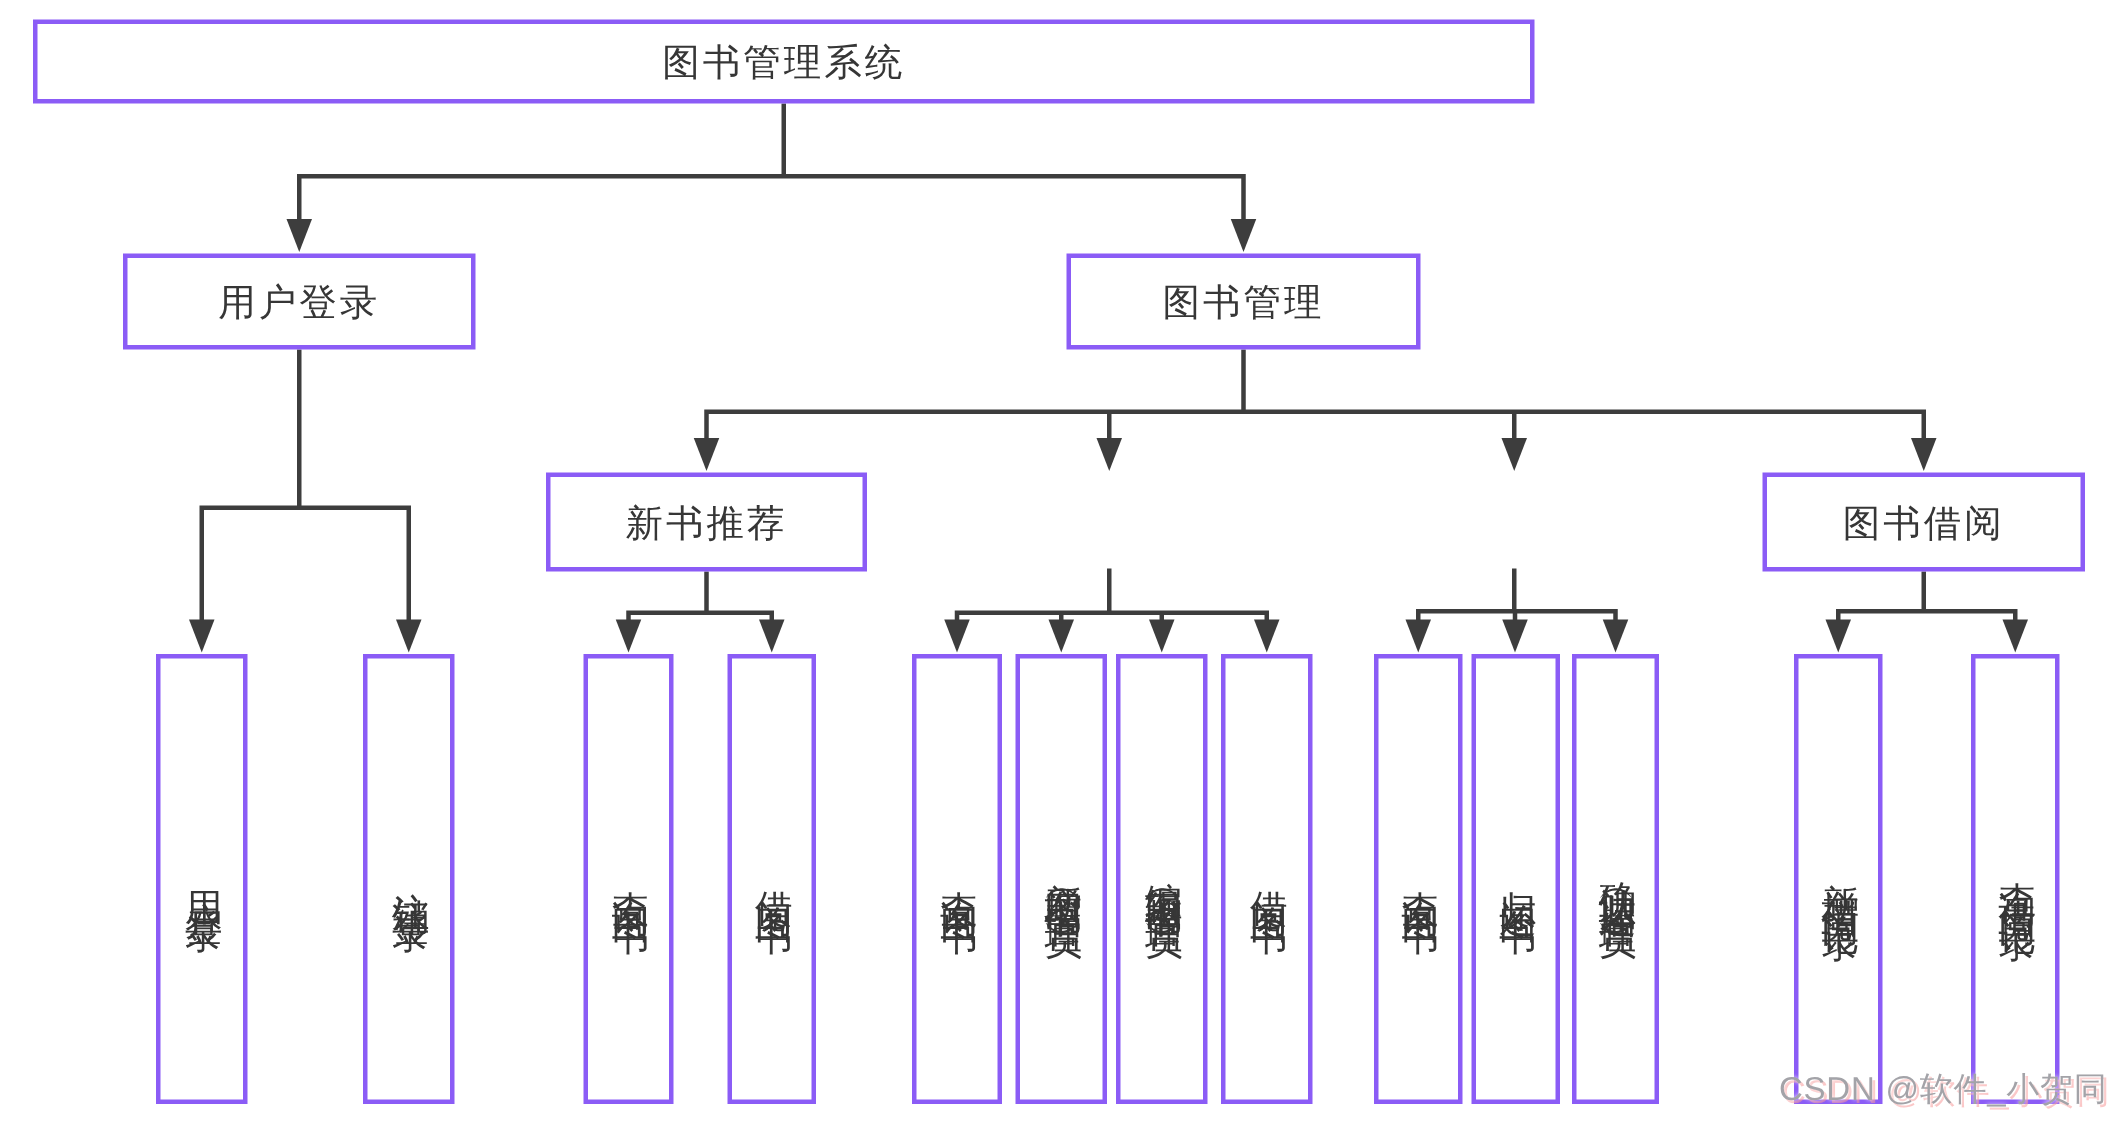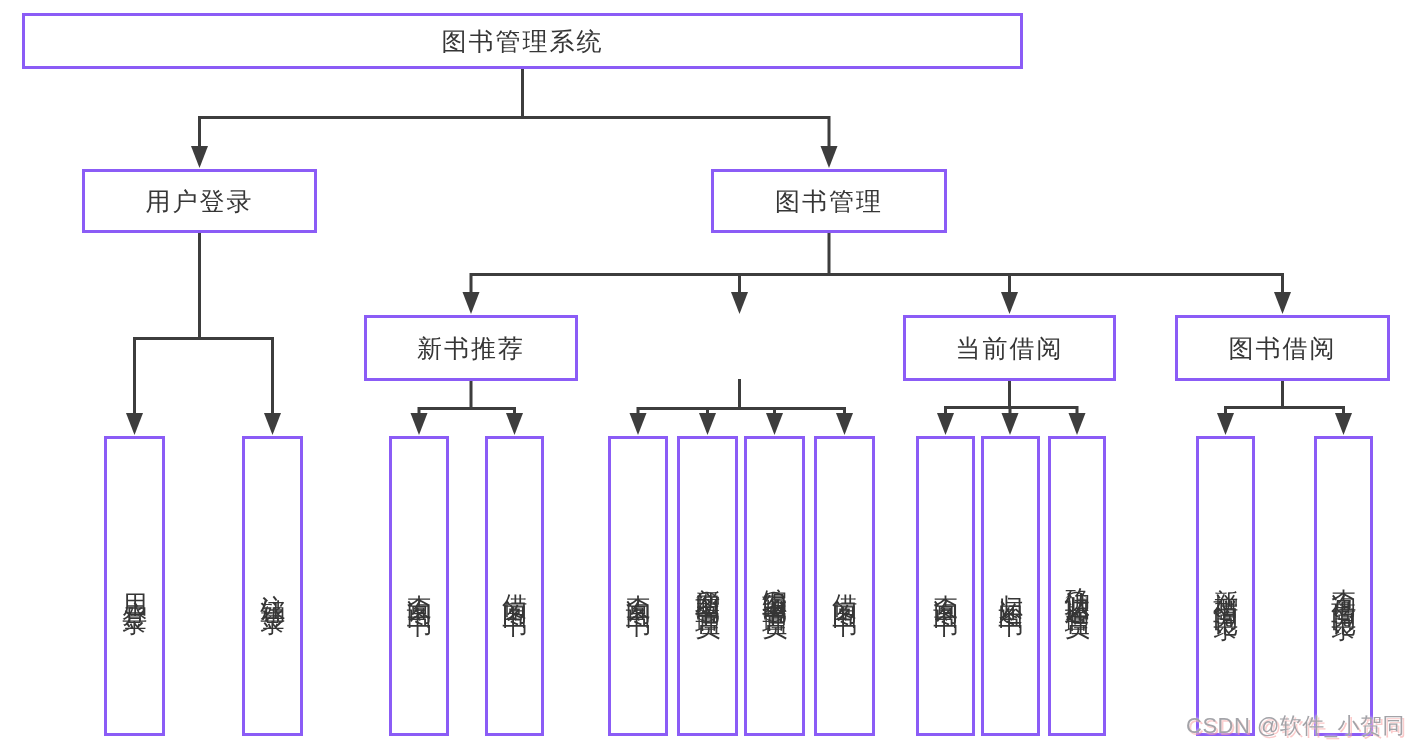--- a/index.html
+++ b/index.html
@@ -81,23 +81,20 @@
   <div class="node" style="left:82px;top:169px;width:235px;height:64px">
     <span class="hlabel">用户登录</span>
   </div>
   <div class="node" style="left:364px;top:315px;width:214px;height:66px">
     <span class="hlabel">新书推荐</span>
   </div>
 
   <div class="node" style="left:711px;top:169px;width:236px;height:64px">
     <span class="hlabel">图书管理</span>
   </div>
-  <div class="node" style="left:903px;top:315px;width:213px;height:66px">
-    <span class="hlabel">当前借阅</span>
-  </div>
   <div class="node" style="left:1175px;top:315px;width:215px;height:66px">
     <span class="hlabel">图书借阅</span>
   </div>
 
   <div class="node vbox" style="left:104px;top:436px;width:61px;height:300px">
     <span class="vlabel">用户登录</span>
   </div>
   <div class="node vbox" style="left:242px;top:436px;width:61px;height:300px">
     <span class="vlabel">注销登录</span>
   </div>

